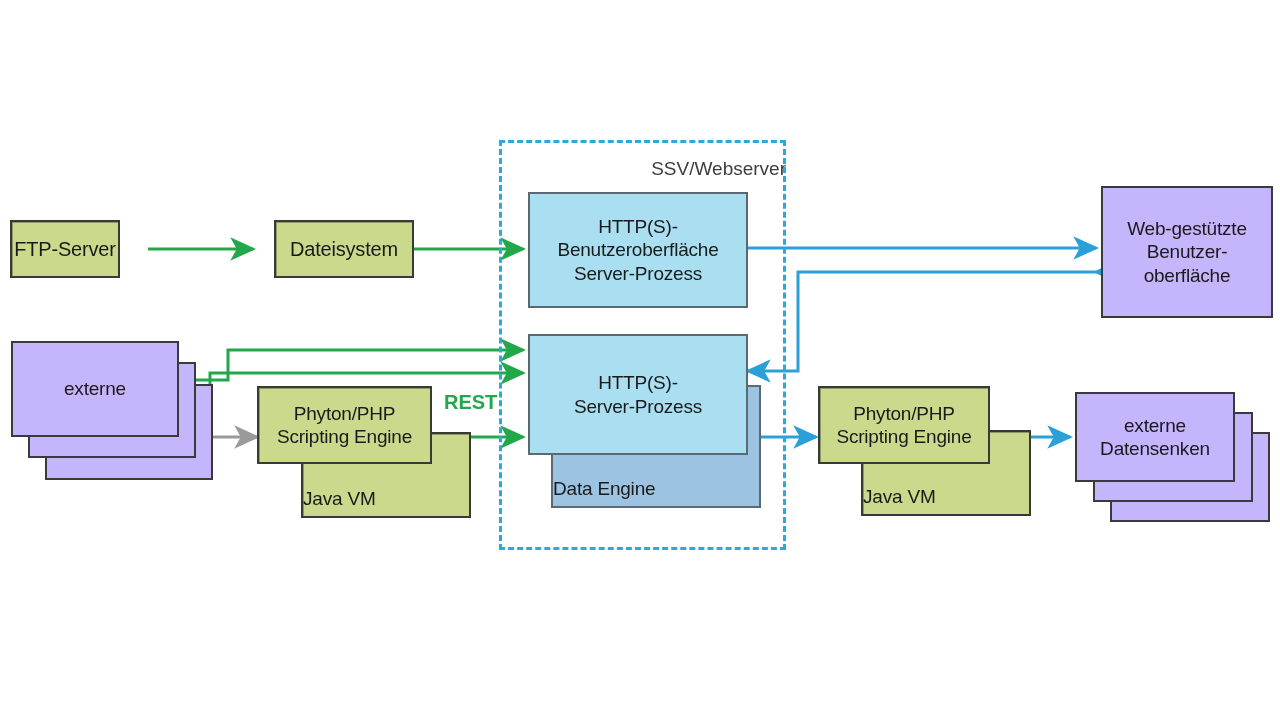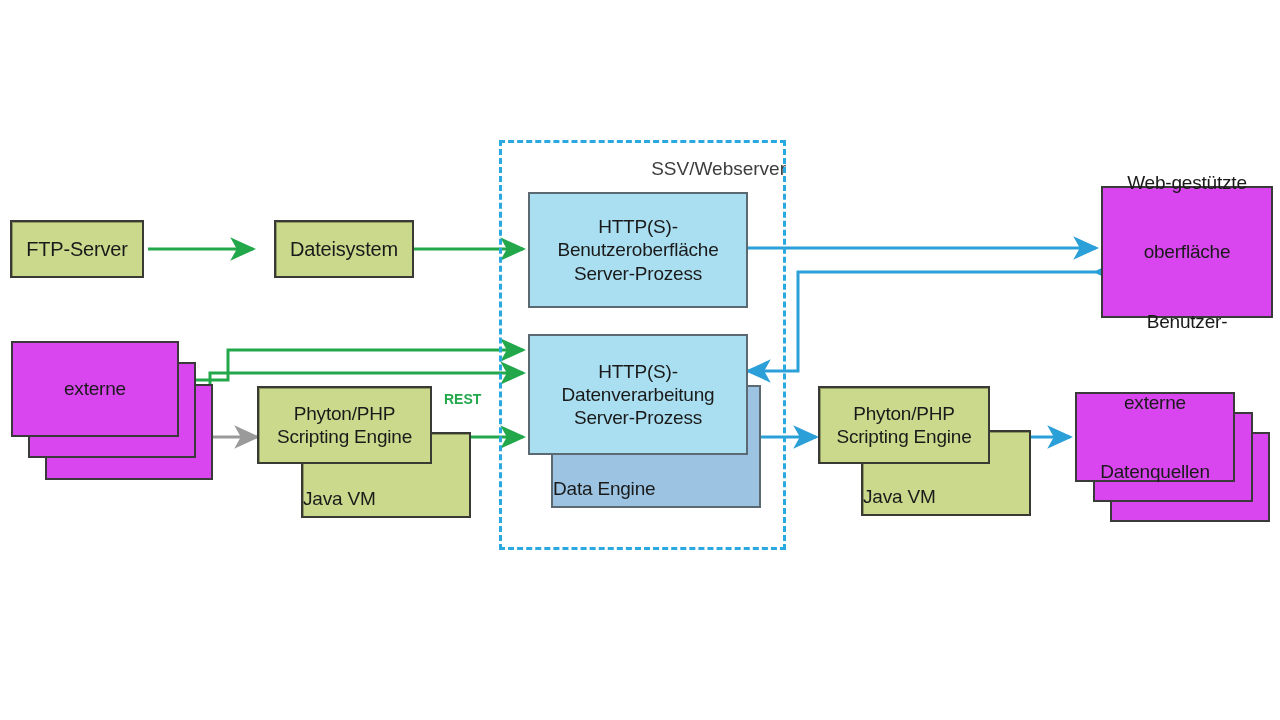--- a/index.html
+++ b/index.html
@@ -34,23 +34,22 @@
     line-height: 1.22;
     color: #1a1a1a;
     letter-spacing: -0.2px;
   }
   .node-green {
     background: #cbd98c;
     border: 2px solid #3a3a34;
     box-shadow: 1px 1px 0 #8f9a63 inset;
   }
   .node-gray {
-    background: #d946ef;
+    background: #c4b5fd;
     border: 2px solid #3a3a3a;
-    gap: 46px;
   }
   .node-blue {
     background: #aadff1;
     border: 2px solid #5b6a72;
     justify-content: center;
   }
   .node-blue-dark {
     background: #9cc4e2;
     border: 2px solid #5b6a72;
   }
@@ -75,21 +74,21 @@
   .edge-label {
     position: absolute;
     color: #22a84b;
     font-weight: bold;
     letter-spacing: 0px;
     z-index: 6;
     white-space: nowrap;
   }
   .t20 { font-size: 20px; }
   .t19 { font-size: 19px; }
-  .t18 { font-size: 14px; }
+  .t18 { font-size: 20px; }
   .vm-label {
     position: absolute;
     width: 100%;
     bottom: 6px;
     left: 0;
     text-align: left;
   }
   .node-stack-label {
     display: block;
     width: 100%;
@@ -134,21 +133,21 @@
 
     <line x1="748" y1="437" x2="816" y2="437" stroke="#2a9fd8" stroke-width="3" marker-end="url(#arrow-blue)"></line>
 
     <line x1="990" y1="437" x2="1070" y2="437" stroke="#2a9fd8" stroke-width="3" marker-end="url(#arrow-blue)"></line>
   </svg>
 
   <div class="dashed-zone" style="left:499px; top:140px; width:287px; height:410px;"></div>
 
   <div class="zone-title t19" style="left:499px; top:158px; width:287px;">SSV/Webserver</div>
 
-  <div class="node node-green t20 z-front" style="left:10px; top:220px; width:134px; height:58px;text-align:center;">
+  <div class="node node-green t20 z-front" style="left:10px; top:220px; width:110px; height:58px;text-align:center;">
     <span>FTP-Server</span>
   </div>
 
   <div class="node node-green t20 z-front" style="left:274px; top:220px; width:140px; height:58px;">
     <span>Dateisystem</span>
   </div>
 
   <div class="node node-gray z-back" style="left:45px; top:384px; width:168px; height:96px;"></div>
   <div class="node node-gray z-mid" style="left:28px; top:362px; width:168px; height:96px;"></div>
   <div class="node node-gray t19 z-front" style="left:11px; top:341px; width:168px; height:96px; flex-direction:column;">
@@ -171,39 +170,38 @@
     <span class="node-stack-label">Benutzeroberfläche</span>
     <span class="node-stack-label">Server-Prozess</span>
   </div>
 
   <div class="node node-blue-dark t19 z-mid" style="left:551px; top:385px; width:210px; height:123px;">
     <span class="vm-label">Data Engine</span>
   </div>
 
   <div class="node node-blue t19 z-front" style="left:528px; top:334px; width:220px; height:121px; flex-direction:column;">
     <span class="node-stack-label">HTTP(S)-</span>
-    <span class="node-stack-label">Datenverarbeitung</span>
     <span class="node-stack-label">Server-Prozess</span>
   </div>
 
   <div class="node node-gray t19 z-front" style="left:1101px; top:186px; width:172px; height:132px; flex-direction:column;">
     <span class="node-stack-label">Web-gestützte</span>
+    <span class="node-stack-label">Benutzer-</span>
     <span class="node-stack-label">oberfläche</span>
-    <span class="node-stack-label">Benutzer-</span>
   </div>
 
   <div class="node node-green t19 z-mid" style="left:861px; top:430px; width:170px; height:86px;">
     <span class="vm-label">Java VM</span>
   </div>
 
   <div class="node node-green t19 z-front" style="left:818px; top:386px; width:172px; height:78px; flex-direction:column;">
     <span class="node-stack-label">Phyton/PHP</span>
     <span class="node-stack-label">Scripting Engine</span>
   </div>
 
   <div class="node node-gray z-back" style="left:1110px; top:432px; width:160px; height:90px;"></div>
   <div class="node node-gray z-mid" style="left:1093px; top:412px; width:160px; height:90px;"></div>
   <div class="node node-gray t19 z-front" style="left:1075px; top:392px; width:160px; height:90px; flex-direction:column;">
     <span class="node-stack-label">externe</span>
-    <span class="node-stack-label">Datenquellen</span>
+    <span class="node-stack-label">Datensenken</span>
   </div>
 
 </div>
 
 </body></html>

